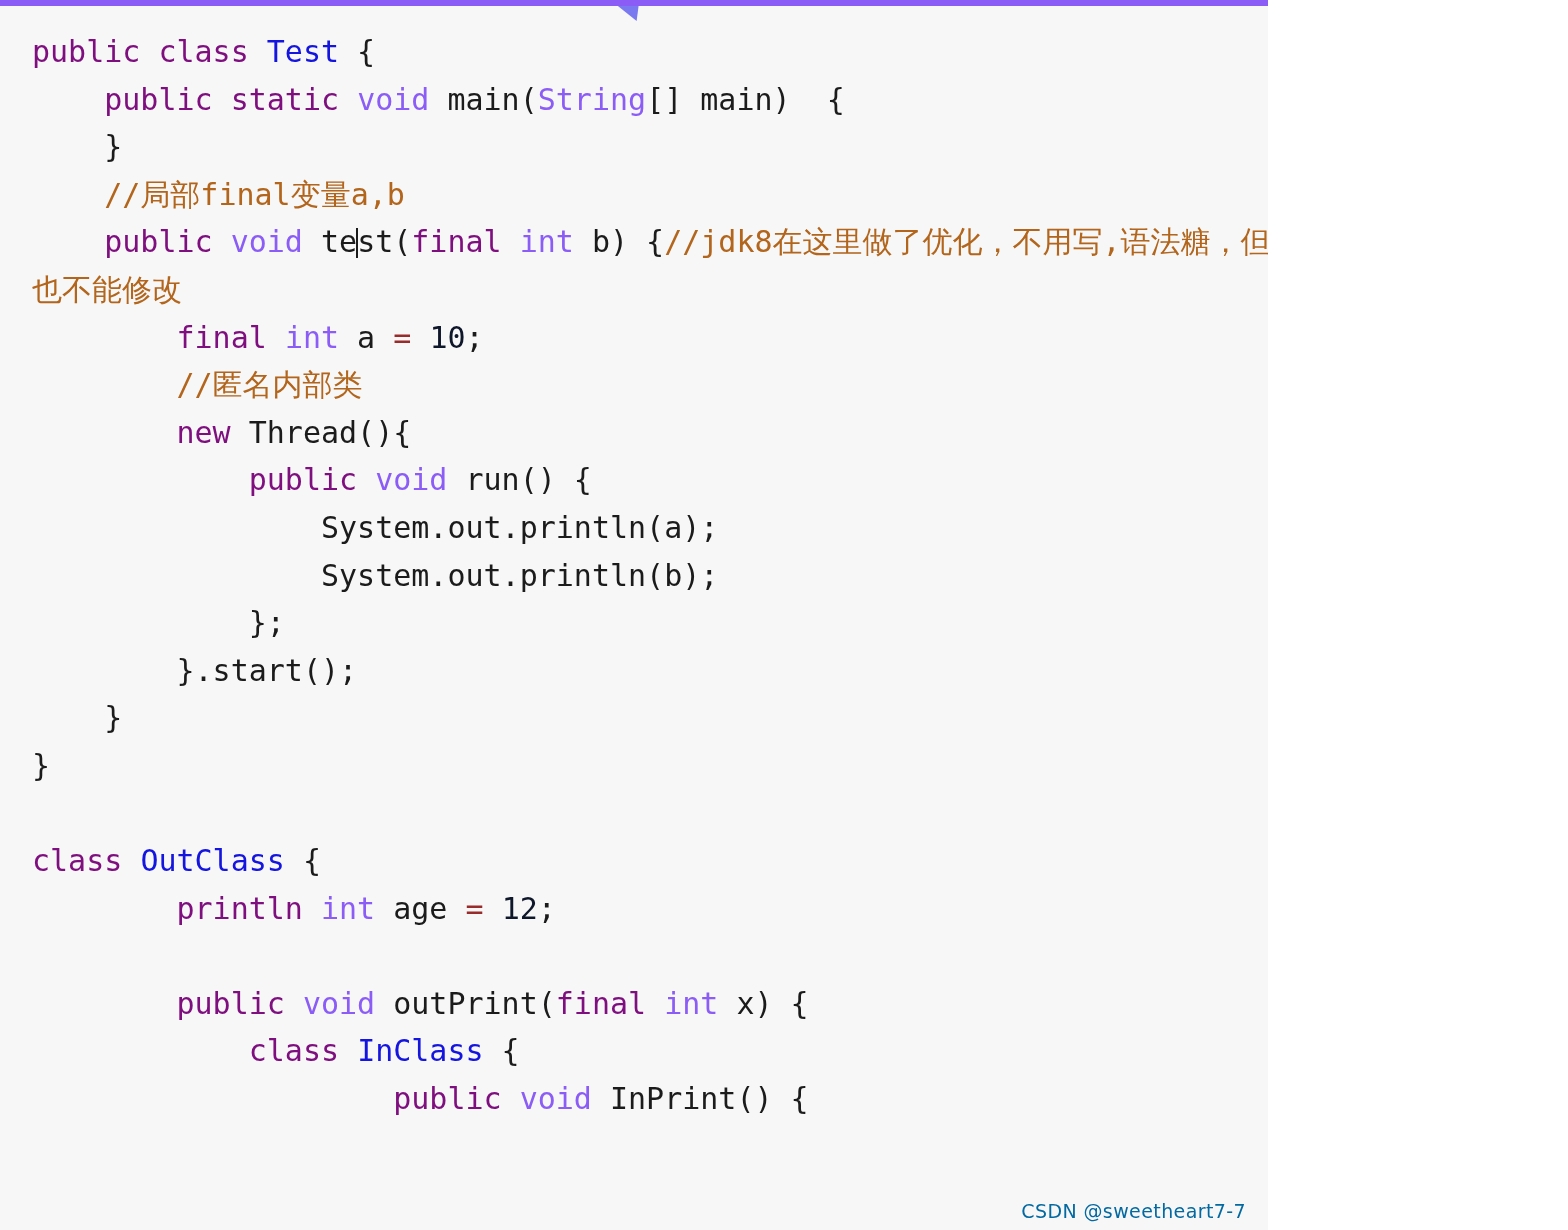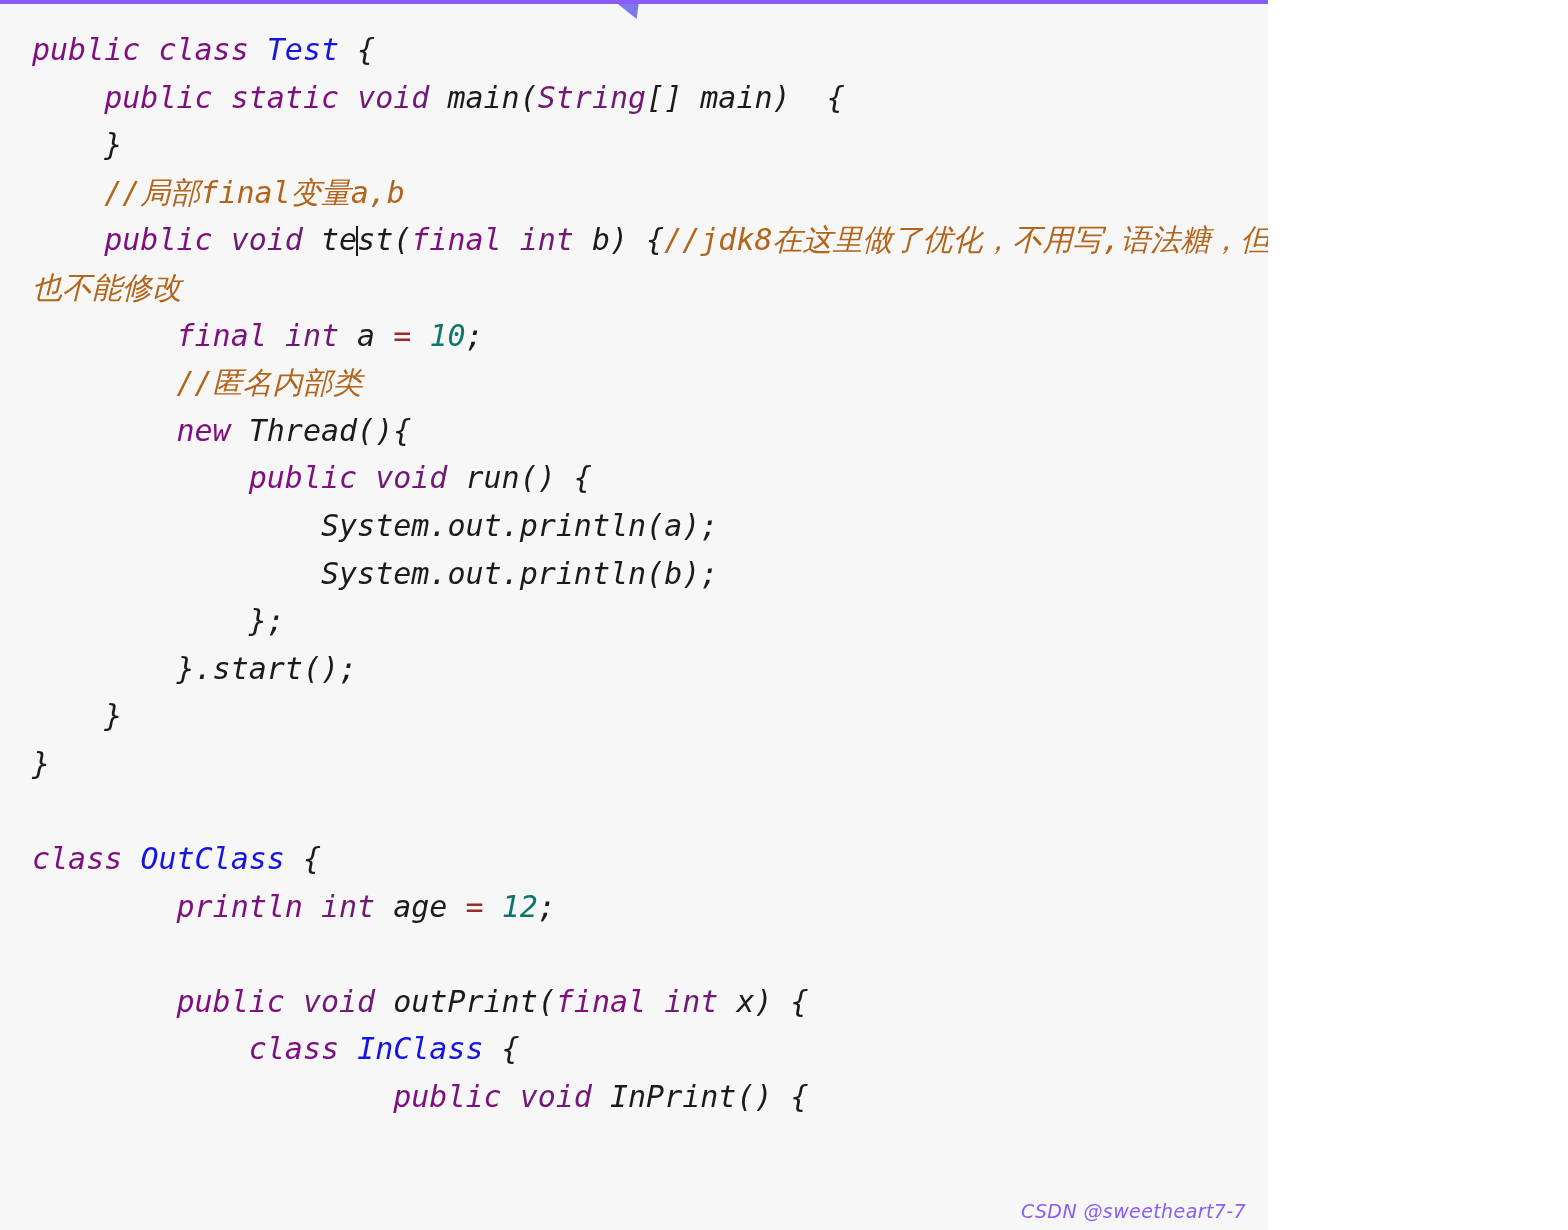--- a/index.html
+++ b/index.html
@@ -13,23 +13,22 @@
     height: 1230px;
     overflow: hidden;
     font-family: "DejaVu Sans Mono", monospace;
   }
 
   #root {
     position: relative;
     width: 1268px;
     height: 1230px;
     background: #f7f7f8;
-    border-top: 4px solid #8b5cf6;
+    border-top: 6px solid #8b5cf6;
     overflow: hidden;
-    font-style: italic;
   }
 
   
   #cursor-mark {
     position: absolute;
     left: 614px;
     top: -14px;
     width: 0;
     height: 0;
     border-left: 17px solid transparent;
@@ -55,44 +54,44 @@
     white-space: pre-wrap;
     word-break: break-word;
     letter-spacing: 0px;
     min-height: 47.6px;
   }
 
   .line.blank { white-space: pre; }
 
   
   .kw   { color: #7f0f7f; }            
-  .typ  { color: #701a75; }            
+  .typ  { color: #8b5cf6; }            
   .cls  { color: #1515e0; }            
-  .num  { color: #0f766e; }            
+  .num  { color: #0f172a; }            
   .op   { color: #9a2b2b; }            
   .cmt  { color: #b2651b; }            
   .pln  { color: #1b1b1b; }            
 
   
   .caret {
     display: inline-block;
     width: 0;
     border-left: 2px solid #1b1b1b;
     height: 30px;
     vertical-align: -6px;
     margin: 0 -1px;
   }
 
   #watermark {
     position: absolute;
     right: 22px;
     bottom: 8px;
     font-family: "DejaVu Sans", sans-serif;
     font-size: 19px;
-    color: #8b5cf6;
+    color: #0369a1;
     letter-spacing: 0.4px;
     white-space: nowrap;
     text-align: right;
   }
 </style>
 </head>
 <body>
 
 <div id="root">
 

